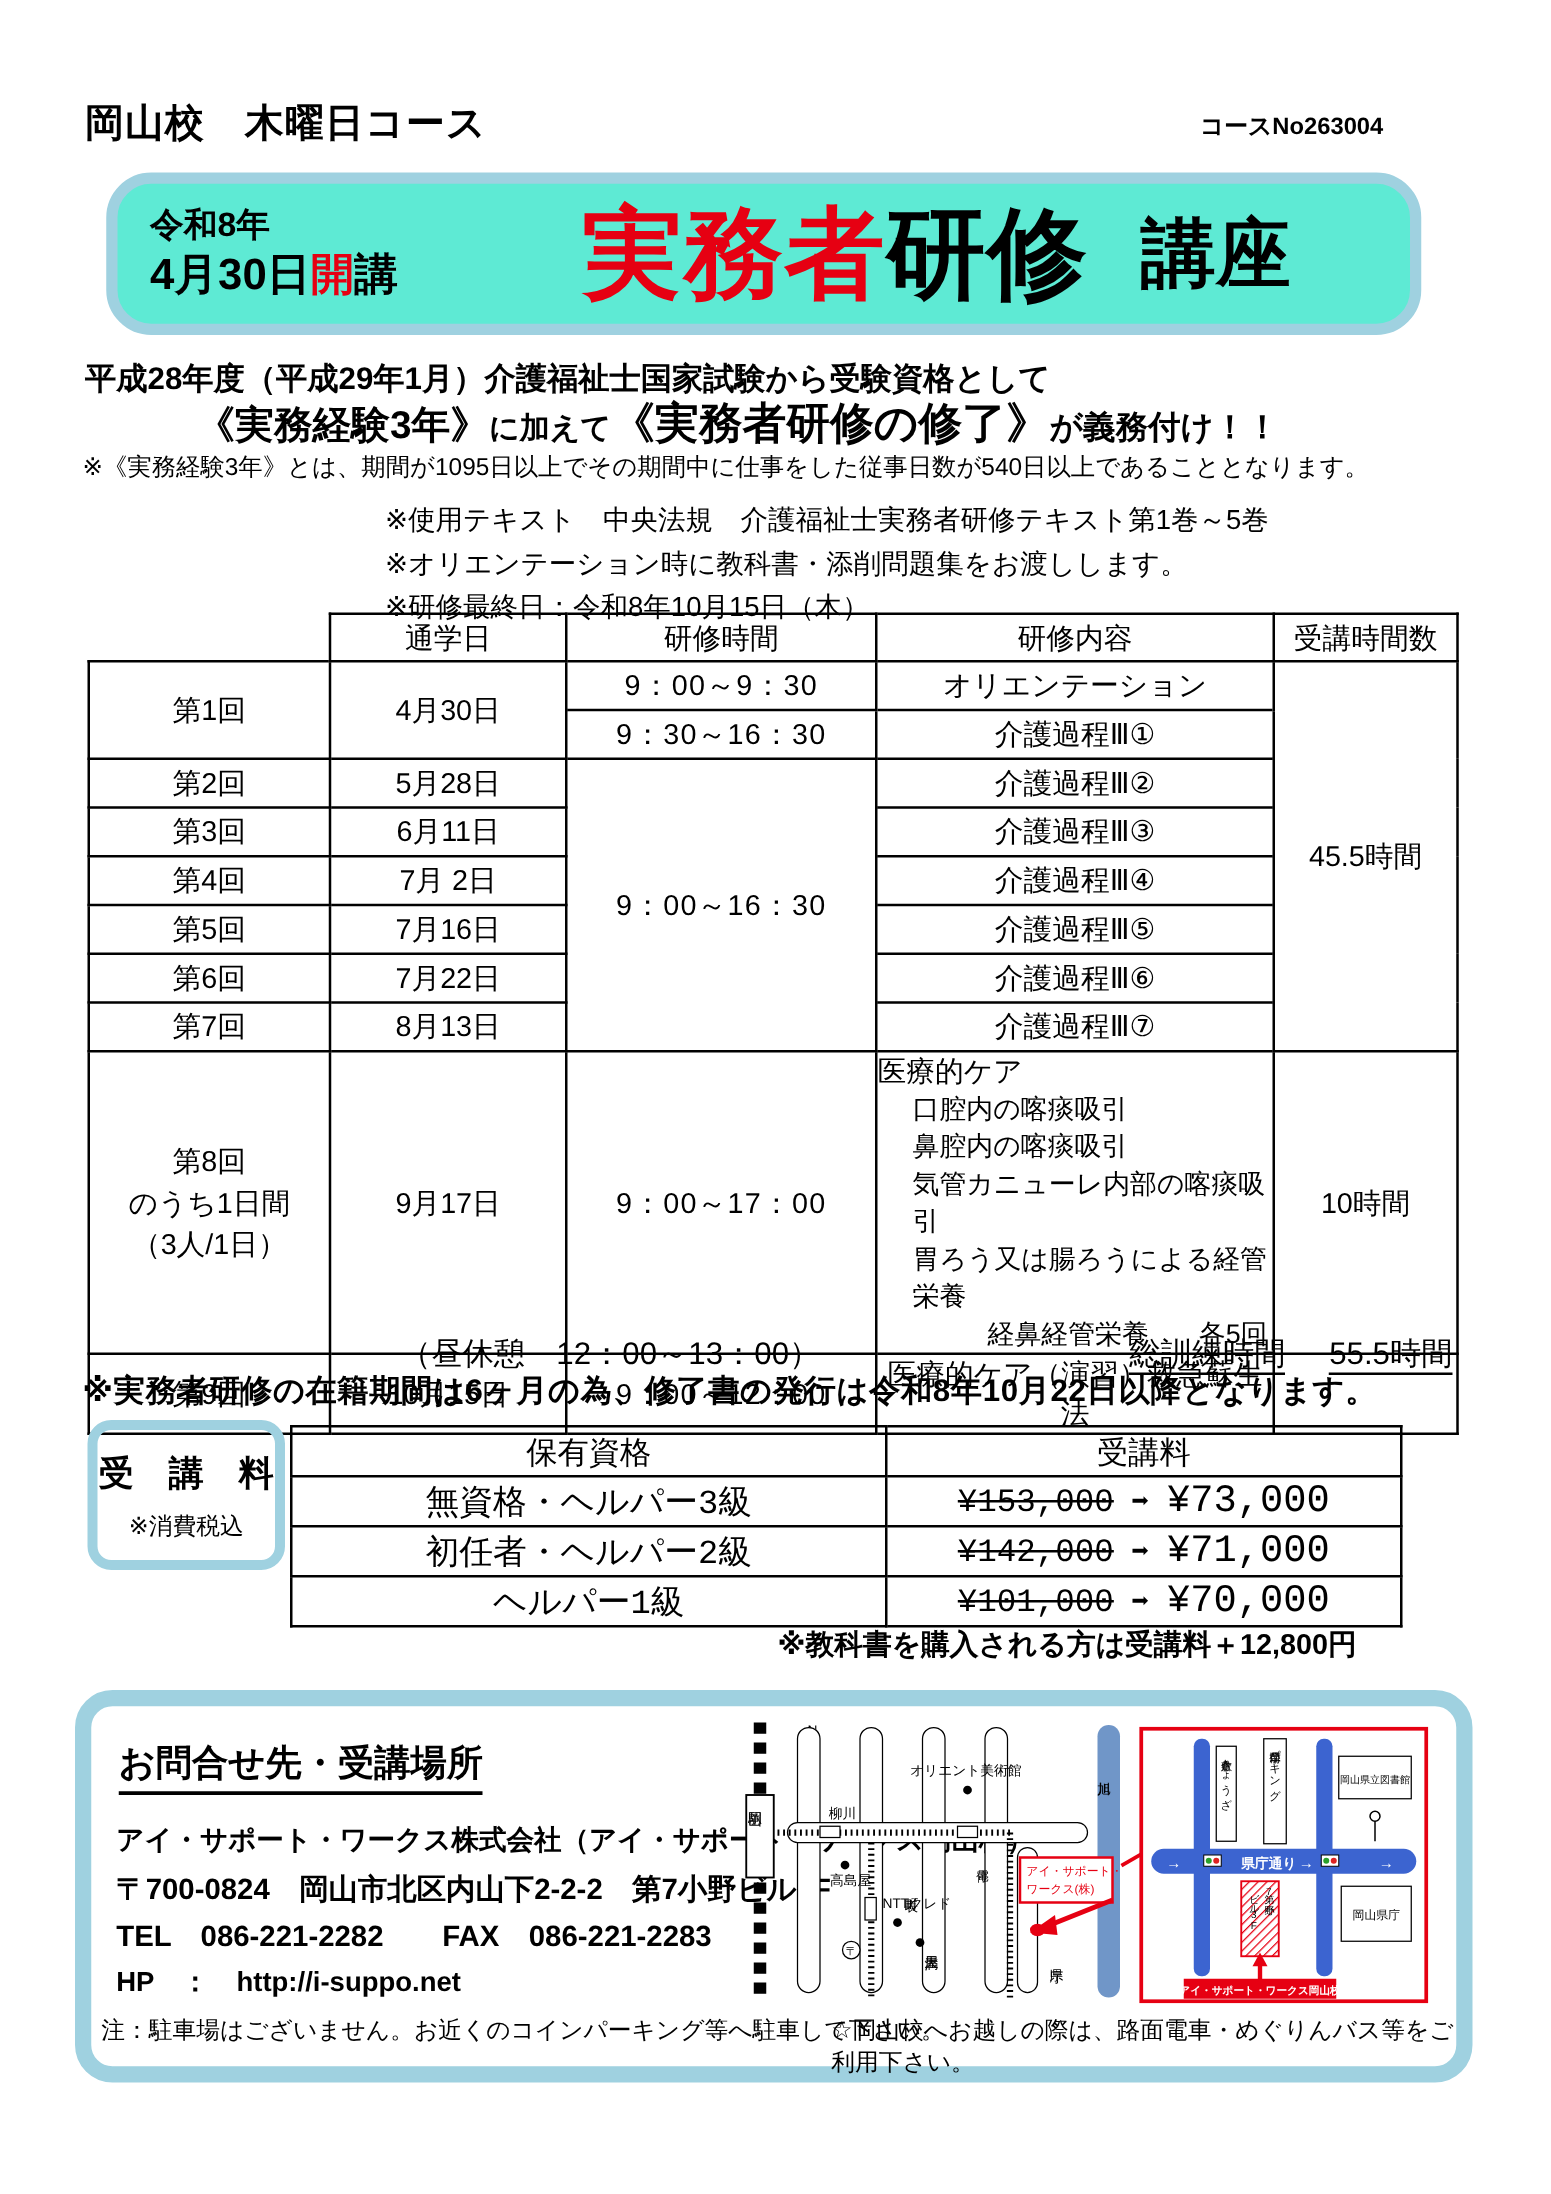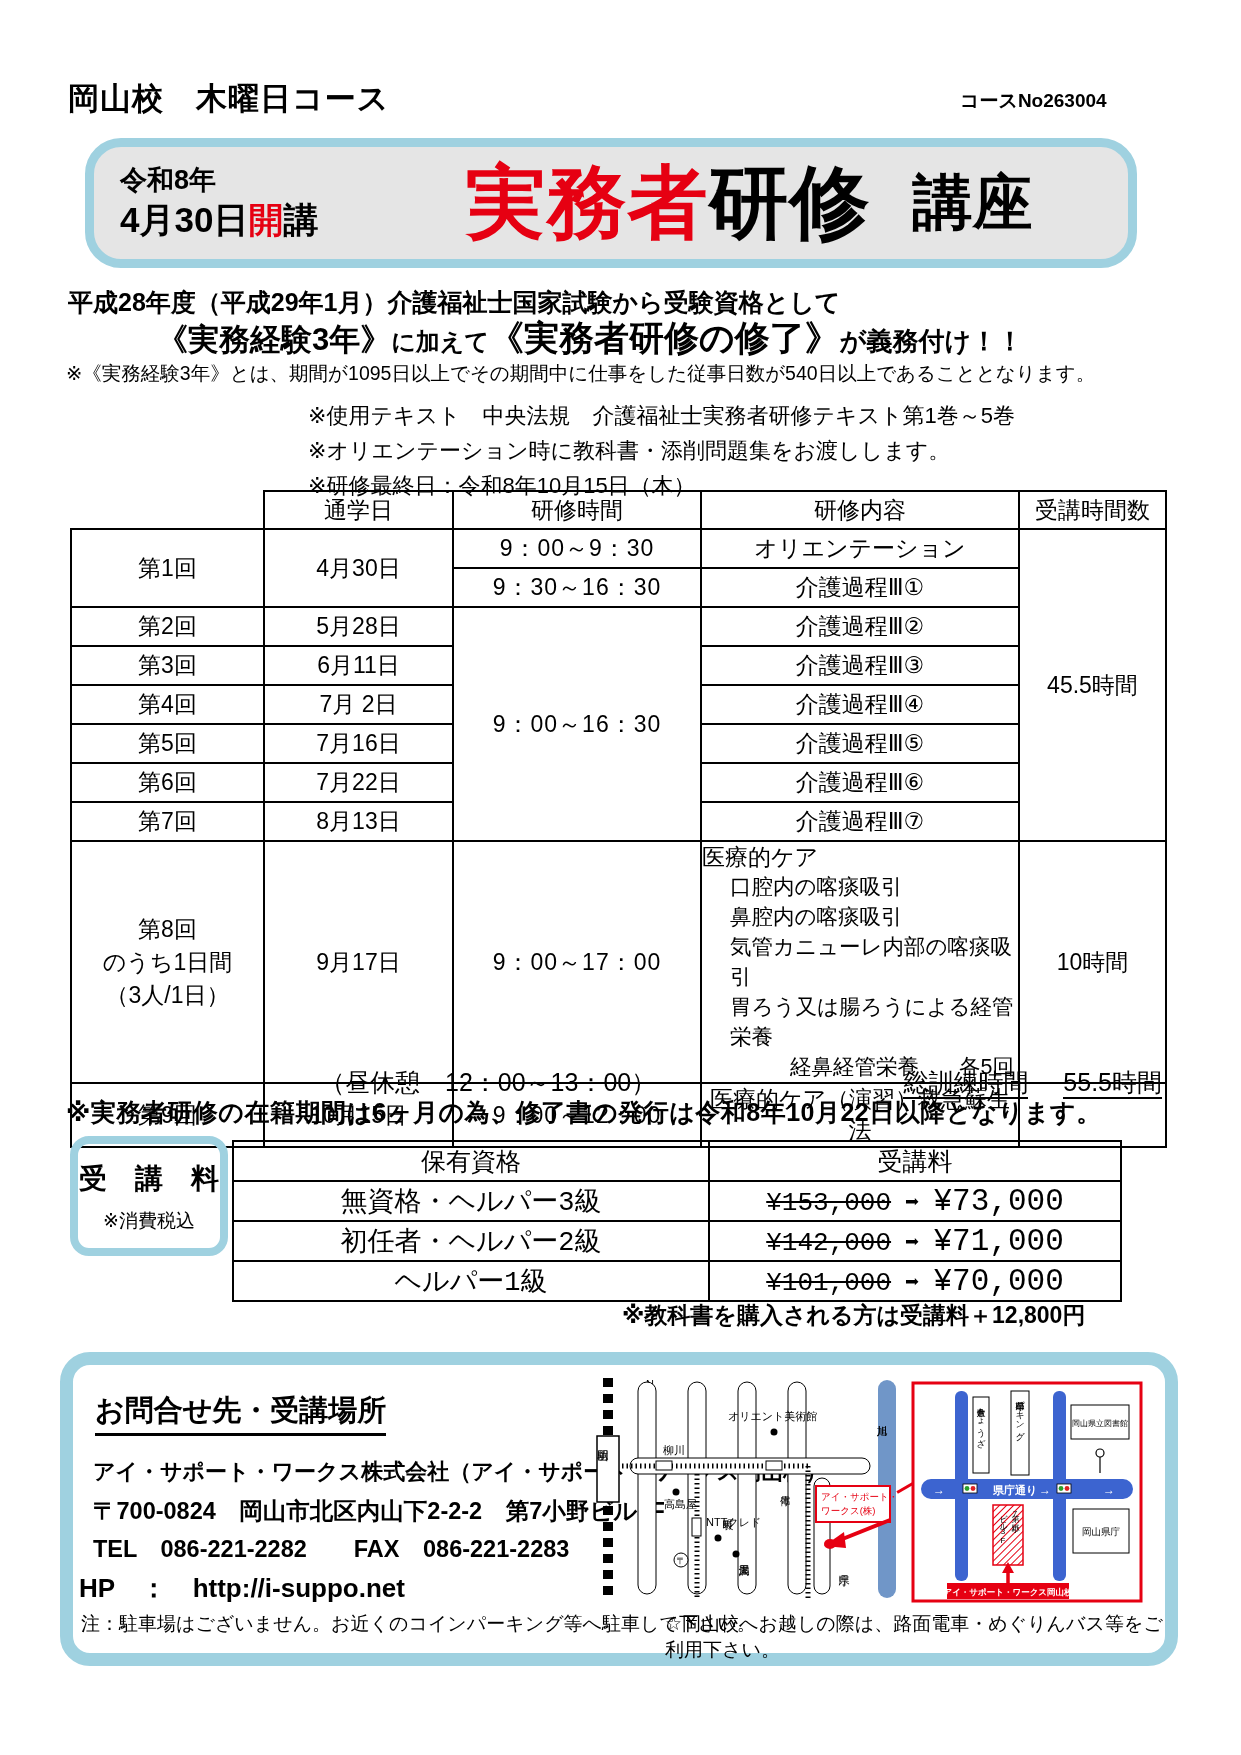--- a/index.html
+++ b/index.html
@@ -5,21 +5,21 @@
   html,body{margin:0;padding:0;background:#fff;}
   .page{position:relative;width:1241px;height:1755px;background:#fff;overflow:hidden;
         font-family:"Liberation Sans","DejaVu Sans",sans-serif;color:#000;}
   .abs{position:absolute;}
   .red{color:#e60012;}
   
   .school{left:68px;top:78px;font-size:31px;font-weight:bold;letter-spacing:1px;}
   .courseno{left:960px;top:88px;font-size:19px;font-weight:bold;}
   
   .banner{left:85px;top:138px;width:1052px;height:130px;border:9px solid #9fd1e0;border-radius:36px;
-          display:flex;align-items:center;box-sizing:border-box;background:#e5e5e5;}
+          display:flex;align-items:center;box-sizing:border-box;background:#5eead4;}
   .banner .dateblk{margin-left:26px;width:250px;line-height:1.25;}
   .banner .era{font-size:27px;font-weight:bold;}
   .banner .open{font-size:35px;font-weight:bold;}
   .banner .titleblk{flex:1;display:flex;align-items:center;justify-content:center;}
   .banner .bigtitle{font-size:80px;font-weight:bold;letter-spacing:1px;line-height:1;}
   .banner .subtitle{font-size:60px;font-weight:bold;margin-left:42px;line-height:1;}
   
   .introline1{left:68px;top:286px;font-size:25px;font-weight:bold;}
   .introline2{left:0;top:315px;width:1180px;text-align:center;font-weight:bold;white-space:nowrap;}
   .introline2 .q1{font-size:31px;}
@@ -69,21 +69,21 @@
   .arrow{margin:0 14px;font-size:24px;}
   .newp{font-size:31px;}
   .booknote{left:622px;top:1300px;width:500px;text-align:right;font-size:23px;font-weight:bold;}
   
   .contact-box{left:60px;top:1352px;width:1118px;height:314px;border:13px solid #9fd1e0;border-radius:30px;
                box-sizing:border-box;background:#fff;}
   .c-head{left:22px;top:26px;font-size:29px;font-weight:bold;border-bottom:3px solid #000;padding-bottom:2px;}
   .c-company{left:20px;top:92px;font-size:22px;font-weight:bold;white-space:nowrap;}
   .c-addr{left:20px;top:130px;font-size:23.5px;font-weight:bold;white-space:nowrap;}
   .c-tel{left:20px;top:168px;font-size:23.5px;font-weight:bold;}
-  .c-hp{left:6px;top:206px;font-size:26px;font-weight:bold;}
+  .c-hp{left:20px;top:206px;font-size:22px;font-weight:bold;}
   .c-park{left:8px;top:246px;font-size:19px;}
   .c-access{left:592px;top:246px;font-size:19px;}
   .connector{left:822px;top:118px;width:32px;border-top:3px solid #e60012;transform:rotate(-30deg);}
   svg text{font-family:"Liberation Sans","DejaVu Sans",sans-serif;}
   .vt{writing-mode:vertical-rl;text-orientation:upright;}
 </style>
 </head>
 <body>
 
 <div class="page">

